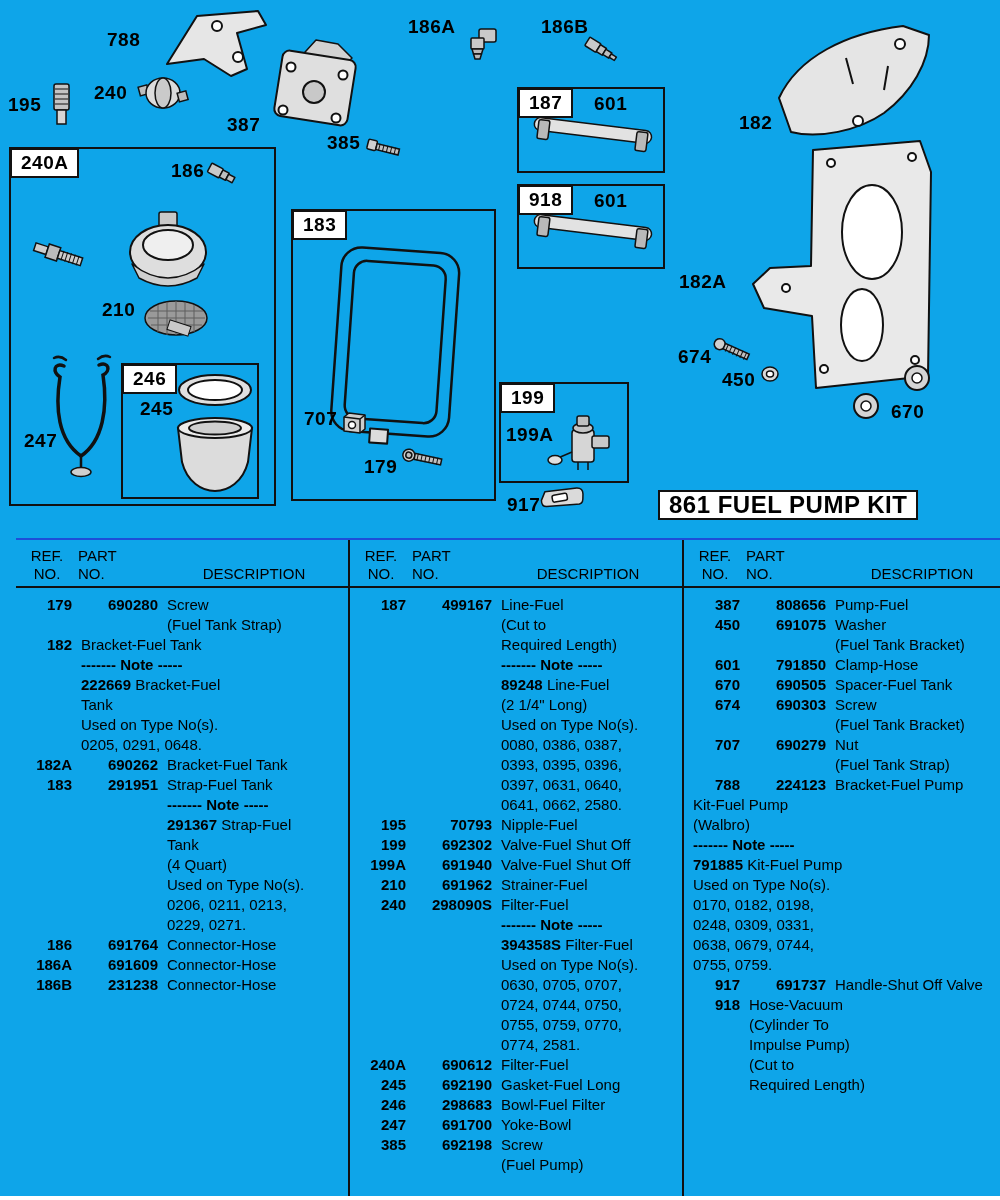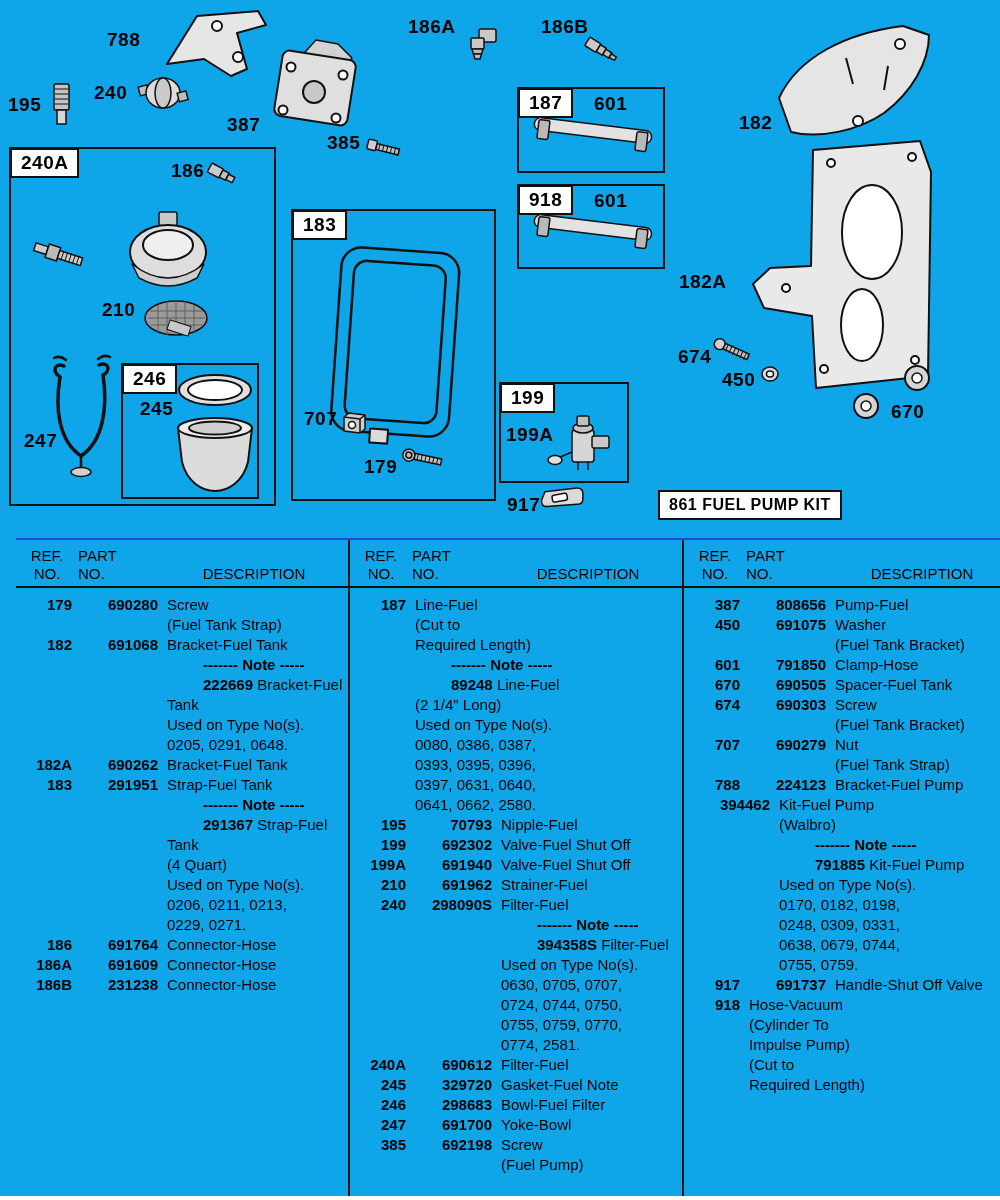--- a/index.html
+++ b/index.html
@@ -10,42 +10,42 @@
   }
   
   .diagram { position:absolute; top:0; left:0; width:1000px; height:538px; }
   .diagram svg { position:absolute; top:0; left:0; }
   #callout-layer { position:absolute; top:0; left:0; width:1000px; height:538px; }
   .callout {
     position:absolute; font-weight:bold; font-size:19px; line-height:22px;
     white-space:nowrap; color:#000; letter-spacing:0.5px;
   }
   .callout.boxed { border:2px solid #111; background:#fff; padding:2px 9px; }
-  .callout.big { font-size:16px; }
+  .callout.big { font-size:24px; }
   
   .table-area {
     position:absolute; top:538px; left:16px; width:1000px; height:662px;
     border-top:2px solid #1d4ed8; display:flex; font-size:15px;
   }
   .tcol { flex:1 1 0; border-right:2px solid #111; display:flex; flex-direction:column; }
   .tcol:last-child { border-right:none; }
   .thead {
     display:flex; align-items:flex-end; height:48px;
     border-bottom:2px solid #111; padding-bottom:3px;
   }
   .h-ref  { width:62px; text-align:center; line-height:18px; }
   .h-part { width:82px; text-align:left; line-height:18px; }
   .h-desc { flex:1; text-align:center; line-height:18px; }
   .tbody { padding-top:7px; }
   .trow { display:flex; }
   .c-ref  { width:56px; text-align:right; font-weight:bold; line-height:20px; }
   .c-part { width:86px; text-align:right; font-weight:bold; line-height:20px; }
   .c-desc { flex:1; padding-left:9px; line-height:20px; }
   .dline { min-height:20px; }
-  .bold { font-weight:bold;margin-left:36px; }
+  .bold { font-weight:bold; }
 </style>
 </head>
 <body>
 
 <div class="page">
 
   <div class="diagram">
     <svg width="1000" height="538" viewBox="0 0 1000 538">
 
       <g stroke="#111" fill="none" stroke-width="2">
@@ -285,21 +285,20 @@
           <div class="trow">
             <div class="c-ref">179</div>
             <div class="c-part">690280</div>
             <div class="c-desc">
               <div class="dline">Screw</div>
               <div class="dline">(Fuel Tank Strap)</div>
             </div>
           </div>
           <div class="trow">
             <div class="c-ref">182</div>
-            <div class="c-part">691068</div>
             <div class="c-desc">
               <div class="dline">Bracket-Fuel Tank</div>
               <div class="dline"><span class="bold">------- Note -----</span></div>
               <div class="dline"><span class="bold">222669</span> Bracket-Fuel</div>
               <div class="dline">Tank</div>
               <div class="dline">Used on Type No(s).</div>
               <div class="dline">0205, 0291, 0648.</div>
             </div>
           </div>
           <div class="trow">
@@ -355,20 +354,21 @@
         </div>
         <div class="h-part">
           <div>PART</div>
             <div>NO.</div>
         </div>
         <div class="h-desc">DESCRIPTION</div>
       </div>
       <div class="tbody">
           <div class="trow">
             <div class="c-ref">187</div>
+            <div class="c-part">499167</div>
             <div class="c-desc">
               <div class="dline">Line-Fuel</div>
               <div class="dline">(Cut to</div>
               <div class="dline">Required Length)</div>
               <div class="dline"><span class="bold">------- Note -----</span></div>
               <div class="dline"><span class="bold">89248</span> Line-Fuel</div>
               <div class="dline">(2 1/4" Long)</div>
               <div class="dline">Used on Type No(s).</div>
               <div class="dline">0080, 0386, 0387,</div>
               <div class="dline">0393, 0395, 0396,</div>
@@ -420,23 +420,23 @@
           </div>
           <div class="trow">
             <div class="c-ref">240A</div>
             <div class="c-part">690612</div>
             <div class="c-desc">
               <div class="dline">Filter-Fuel</div>
             </div>
           </div>
           <div class="trow">
             <div class="c-ref">245</div>
-            <div class="c-part">329720</div>
-            <div class="c-desc">
-              <div class="dline">Gasket-Fuel Note</div>
+            <div class="c-part">692190</div>
+            <div class="c-desc">
+              <div class="dline">Gasket-Fuel Long</div>
             </div>
           </div>
           <div class="trow">
             <div class="c-ref">246</div>
             <div class="c-part">298683</div>
             <div class="c-desc">
               <div class="dline">Bowl-Fuel Filter</div>
             </div>
           </div>
           <div class="trow">
@@ -516,21 +516,20 @@
             </div>
           </div>
           <div class="trow">
             <div class="c-ref">788</div>
             <div class="c-part">224123</div>
             <div class="c-desc">
               <div class="dline">Bracket-Fuel Pump</div>
             </div>
           </div>
           <div class="trow">
-            <div class="c-part">394462</div>
             <div class="c-desc">
               <div class="dline">Kit-Fuel Pump</div>
               <div class="dline">(Walbro)</div>
               <div class="dline"><span class="bold">------- Note -----</span></div>
               <div class="dline"><span class="bold">791885</span> Kit-Fuel Pump</div>
               <div class="dline">Used on Type No(s).</div>
               <div class="dline">0170, 0182, 0198,</div>
               <div class="dline">0248, 0309, 0331,</div>
               <div class="dline">0638, 0679, 0744,</div>
               <div class="dline">0755, 0759.</div>

